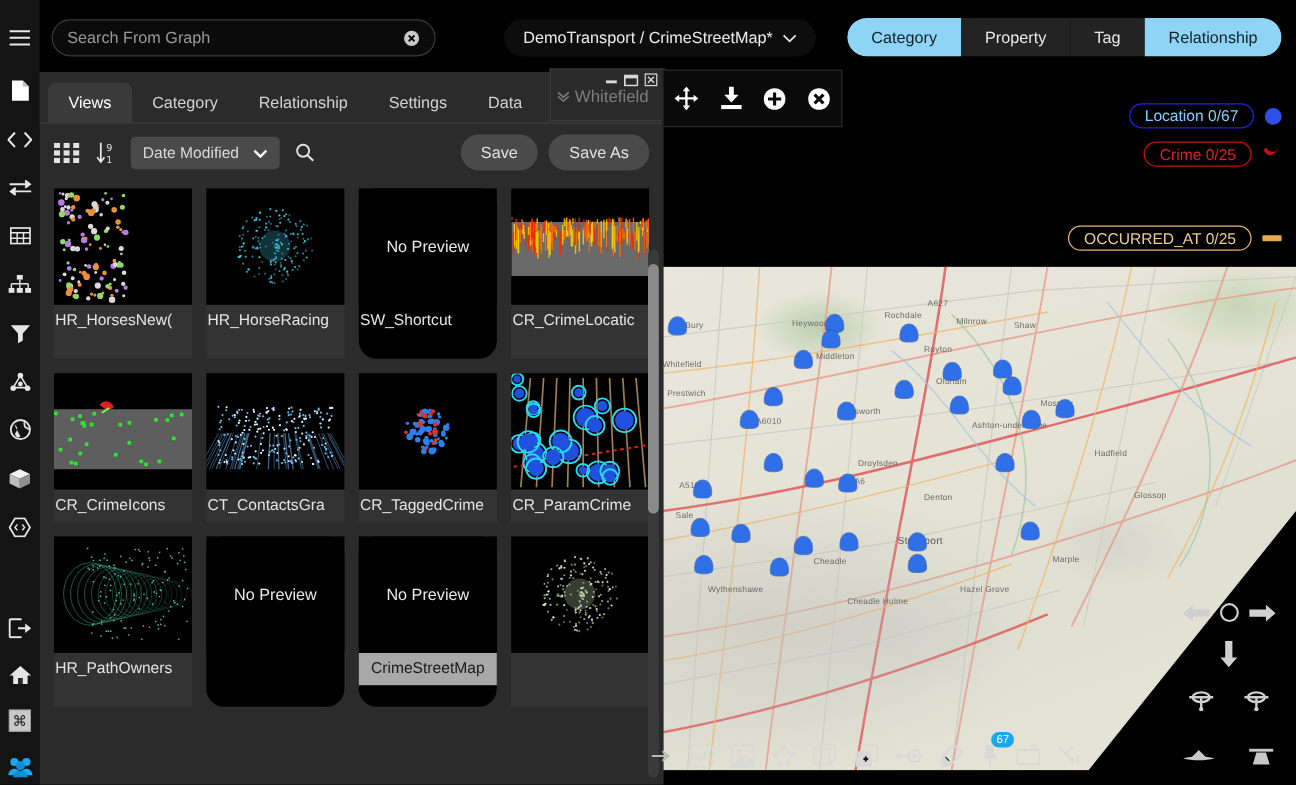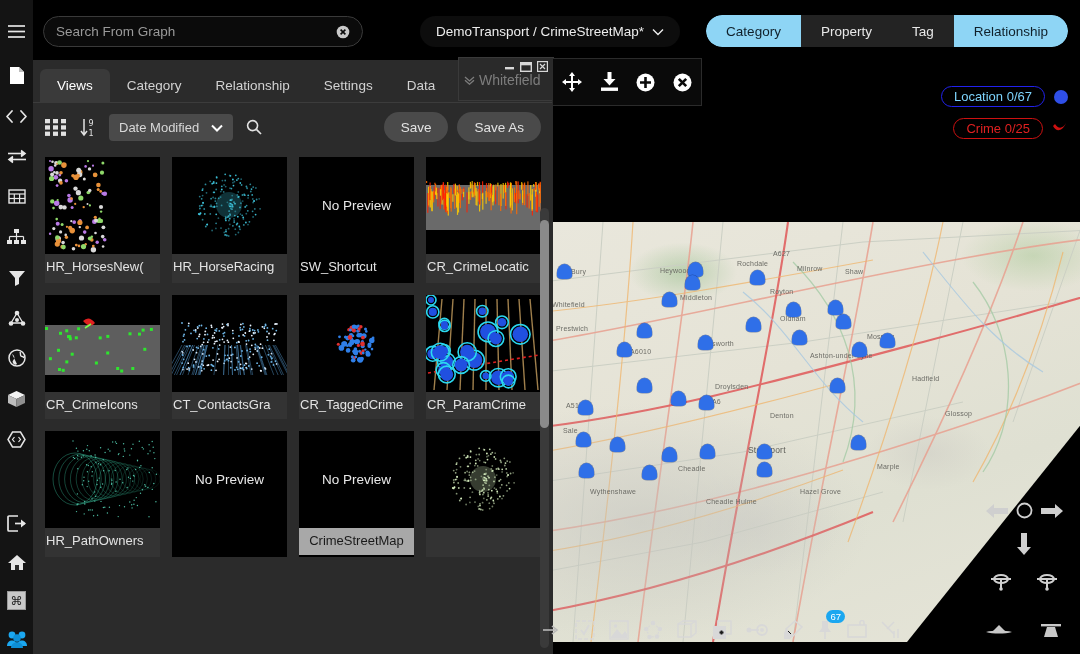--- a/index.html
+++ b/index.html
@@ -156,21 +156,21 @@
     display: grid; grid-template-columns: repeat(4, 115px); gap: 12px;
     padding: 6px 0 0 12px;
   }
   .card { width: 115px; cursor: pointer; }
   .card .thumb {
     width: 115px; height: 97px; background: #000; position: relative; overflow: hidden;
     display: flex; align-items: center; justify-content: center;
   }
   .card.nopreview .thumb { height: 97px; }
   .card.nopreview { background: #000; }
-  .card.boxed { background: #000; padding-bottom: 2px; }
+  .card.boxed { background: #000; padding-bottom: 18px; border-radius: 15px; }
   .nopv-text { color: #e8e8e8; font-size: 13.5px; }
   .card .caption {
     color: #e3e3e3; font-size: 13px; padding: 5px 1px 7px 1px;
     white-space: nowrap; overflow: hidden; text-overflow: clip;
   }
   .card .caption.selected { background: #a8a8a8; color: #1a1a1a; text-align:center; }
   .card.tinted { background: #333333; }
 
   #panel-scroll {
     position: absolute; right: 4px; top: 148px; width: 9px; height: 440px;
@@ -480,20 +480,24 @@
     <span class="badge loc">Location 0/67</span>
     <span class="swatch-dot"></span>
   </div>
   <div class="badge-row" style="right:12px; top:118px;">
     <span class="badge crime">Crime 0/25</span>
     <span>
       <svg width="16" height="14" viewBox="0 0 16 14">
           <path d="M1 6 C 4 12, 10 12, 14 3 C 11 9, 6 9, 3 4 Z" fill="#cc1111"></path>
         </svg>
     </span>
+  </div>
+  <div class="badge-row" style="right:12px; top:188px;">
+    <span class="badge occ">OCCURRED_AT 0/25</span>
+    <span class="swatch-dash"></span>
   </div>
 
   <div id="snapshots">
     <div id="snap-ctrls">
       <span>
         <svg width="11" height="9" viewBox="0 0 11 9">
             <rect x="1" y="5" width="9" height="2.4" fill="#d8d8d8"></rect>
           </svg>
       </span>
       <span>

